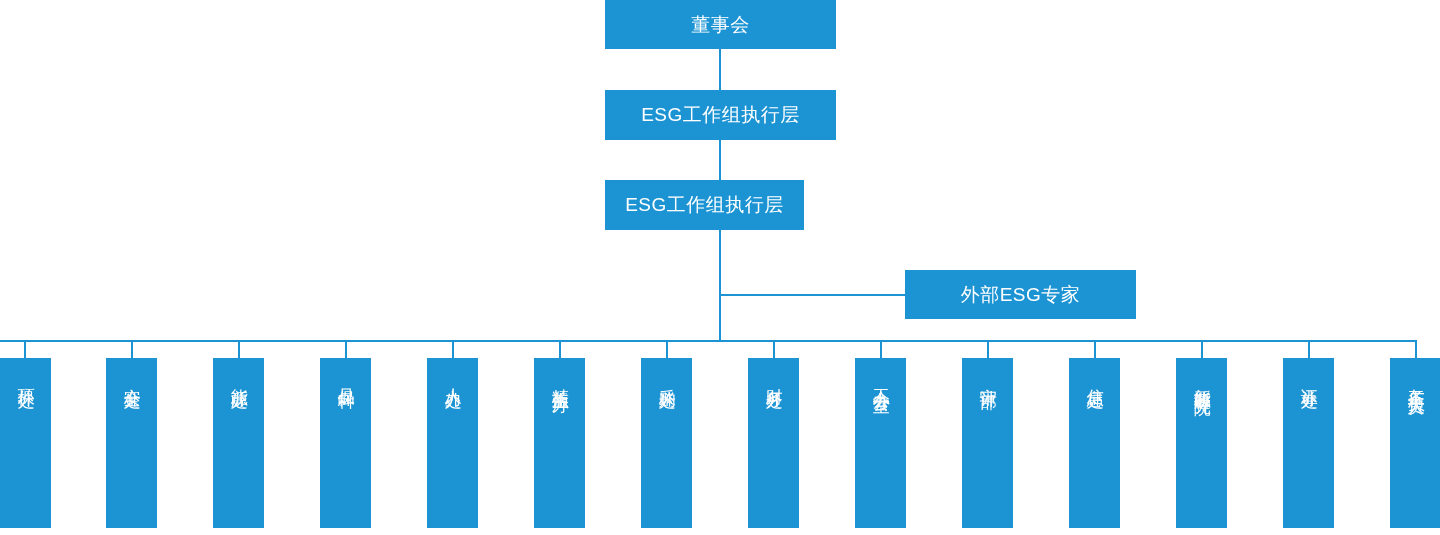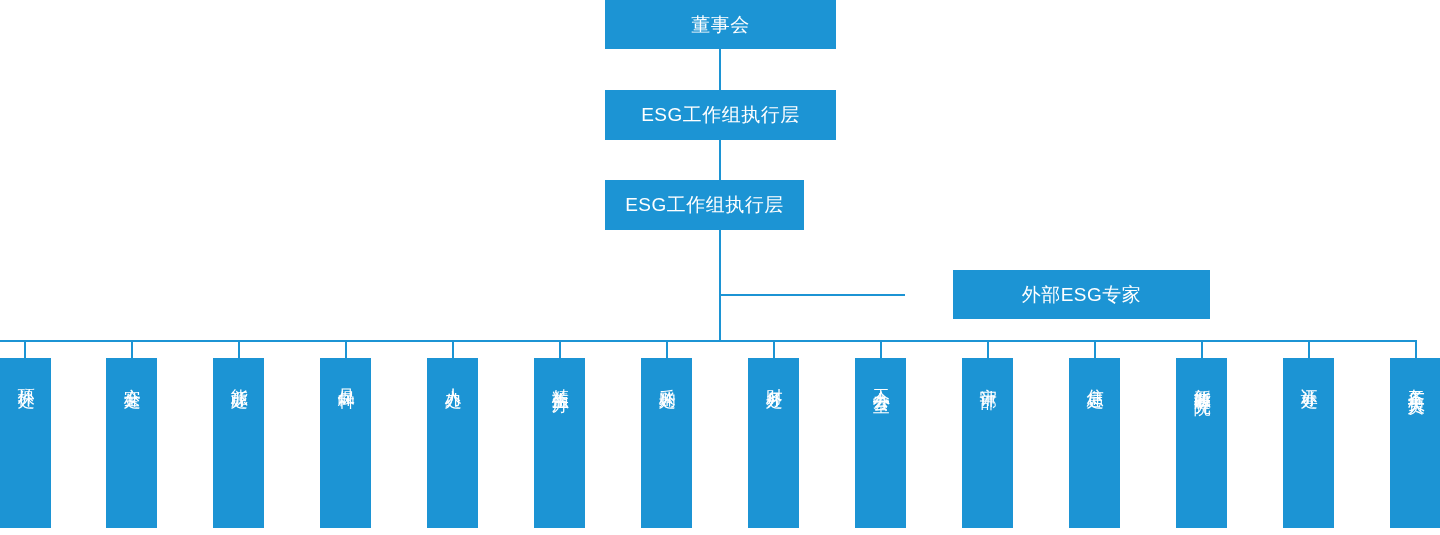--- a/index.html
+++ b/index.html
@@ -80,21 +80,21 @@
   <div class="conn conn-v" style="left:719px; top:140px; width:2px; height:40px;"></div>
 
   <div class="node top-node" style="left:605px; top:180px; width:199px; height:50px;">
     <span>ESG工作组执行层</span>
   </div>
 
   <div class="conn conn-v" style="left:719px; top:230px; width:2px; height:112px;"></div>
 
   <div class="conn conn-h" style="left:719px; top:294px; width:186px; height:2px;"></div>
 
-  <div class="node top-node" style="left:953px; top:270px; width:257px; height:49px;">
+  <div class="node top-node" style="left:905px; top:270px; width:231px; height:49px;">
     <span>外部ESG专家</span>
   </div>
 
   <div class="conn conn-h" style="left:0px; top:340px; width:1416px; height:2px;"></div>
 
   <div class="conn conn-v" style="left:24px;   top:340px; width:2px; height:18px;"></div>
   <div class="conn conn-v" style="left:131px;  top:340px; width:2px; height:18px;"></div>
   <div class="conn conn-v" style="left:238px;  top:340px; width:2px; height:18px;"></div>
   <div class="conn conn-v" style="left:345px;  top:340px; width:2px; height:18px;"></div>
   <div class="conn conn-v" style="left:452px;  top:340px; width:2px; height:18px;"></div>

